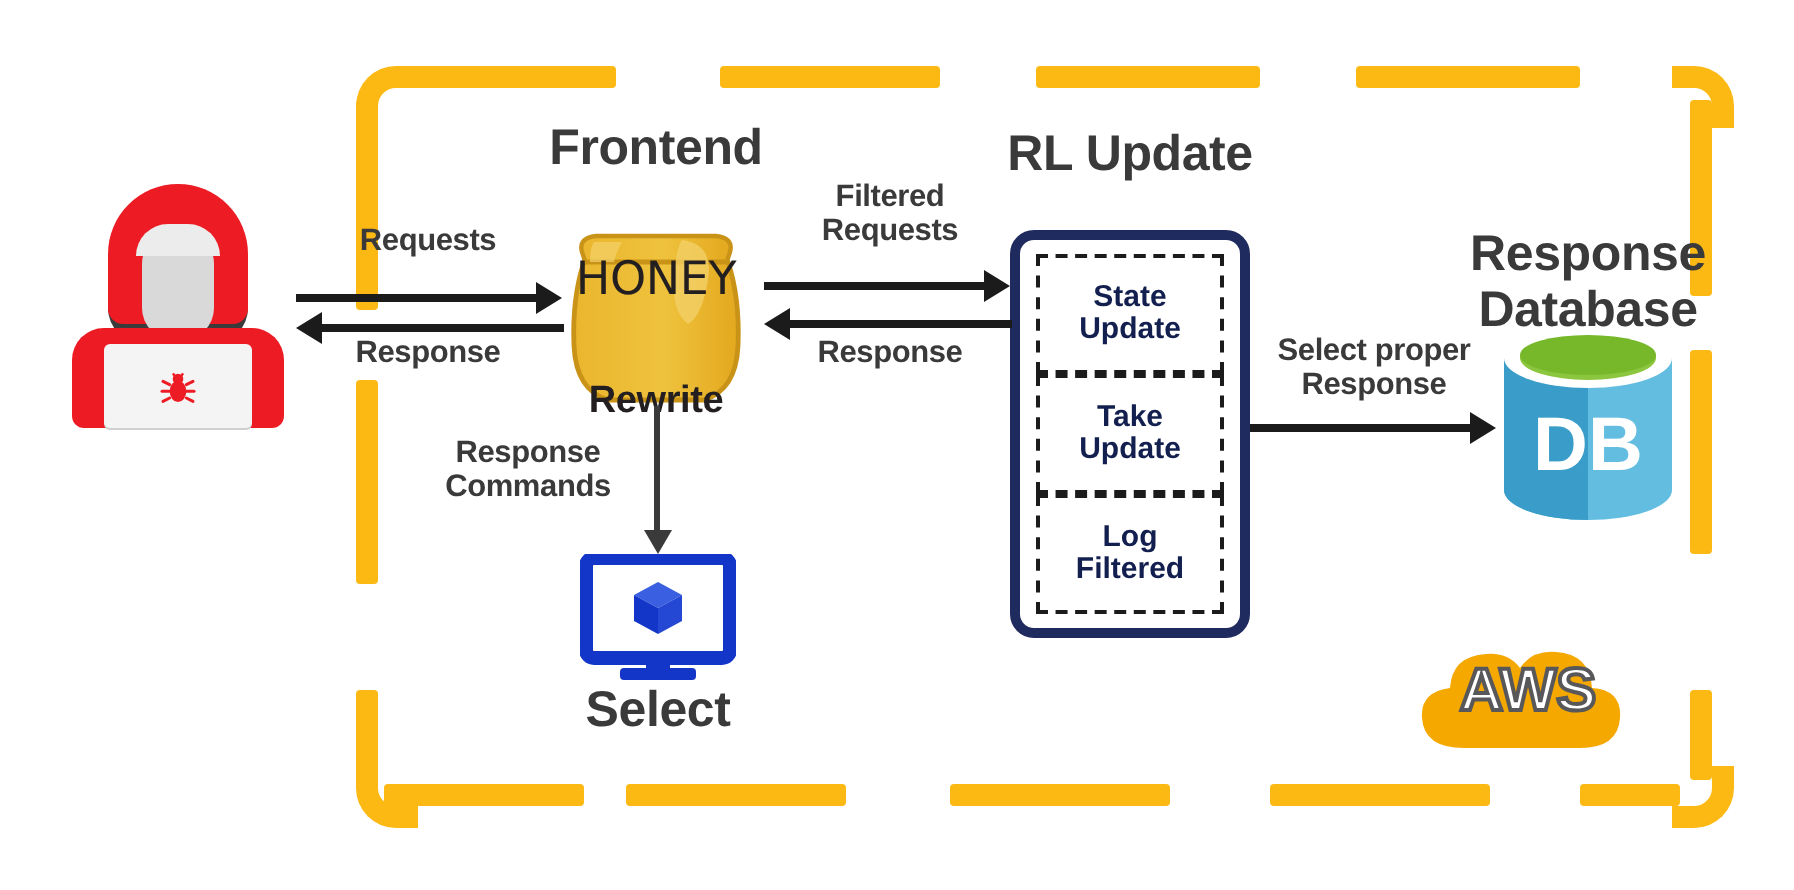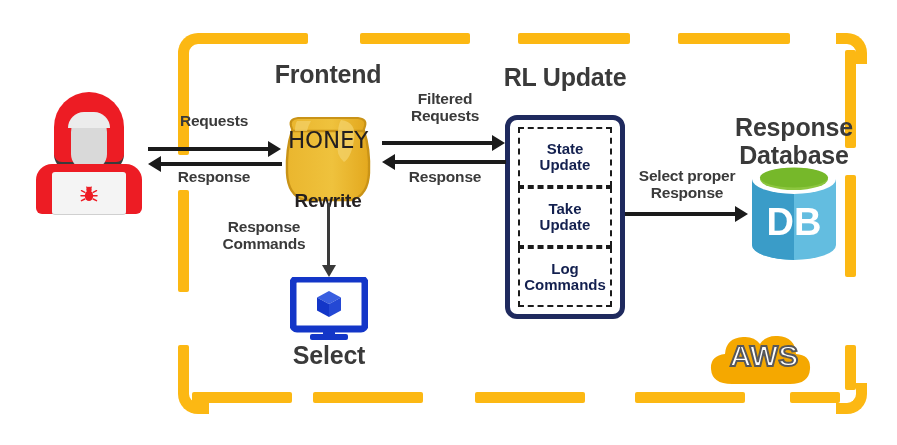--- a/index.html
+++ b/index.html
@@ -75,21 +75,21 @@
     text-align:center;white-space:pre-line;
   }
 
   
   .crawler{position:absolute;left:290px;top:277px;width:78px;height:64px;}
 
   
   .db{position:absolute;left:748px;top:163px;width:92px;height:98px;}
 
   
-  .aws{position:absolute;left:700px;top:322px;width:128px;height:66px;}
+  .aws{position:absolute;left:700px;top:312px;width:128px;height:66px;}
   .awstxt{
     position:absolute;left:0;top:17px;width:128px;text-align:center;
     font-size:30px;font-weight:bold;color:#ffffff;
     -webkit-text-stroke:2px #58585a;
     letter-spacing:0px;
     font-family:"Liberation Sans", sans-serif;
   }
 </style>
 </head>
 <body>
@@ -167,21 +167,21 @@
   <div class="lbl node" style="left:258px;top:60px;width:140px;">Frontend</div>
 
   <div class="lbl node" style="left:495px;top:63px;width:140px;">RL Update</div>
 
   <div class="rlbox">
     <div class="rlcell">State
 Update</div>
     <div class="rlcell">Take
 Update</div>
     <div class="rlcell">Log
-Commands</div>
+Filtered</div>
   </div>
 
   <svg class="crawler" viewBox="0 0 78 64">
     <rect x="3" y="2" width="72" height="50" rx="4" fill="none" stroke="#1336c8" stroke-width="7"></rect>
     <rect x="33" y="52" width="12" height="6" fill="#1336c8"></rect>
     <rect x="20" y="57" width="38" height="6" rx="2" fill="#1336c8"></rect>
     <g transform="translate(39,27)">
       <path d="M0 -13 L12 -6.5 L0 0 L-12 -6.5 Z" fill="#3a5fe0"></path>
       <path d="M-12 -6.5 L0 0 L0 13 L-12 6.5 Z" fill="#1336c8"></path>
       <path d="M12 -6.5 L0 0 L0 13 L12 6.5 Z" fill="#2448d4"></path>

